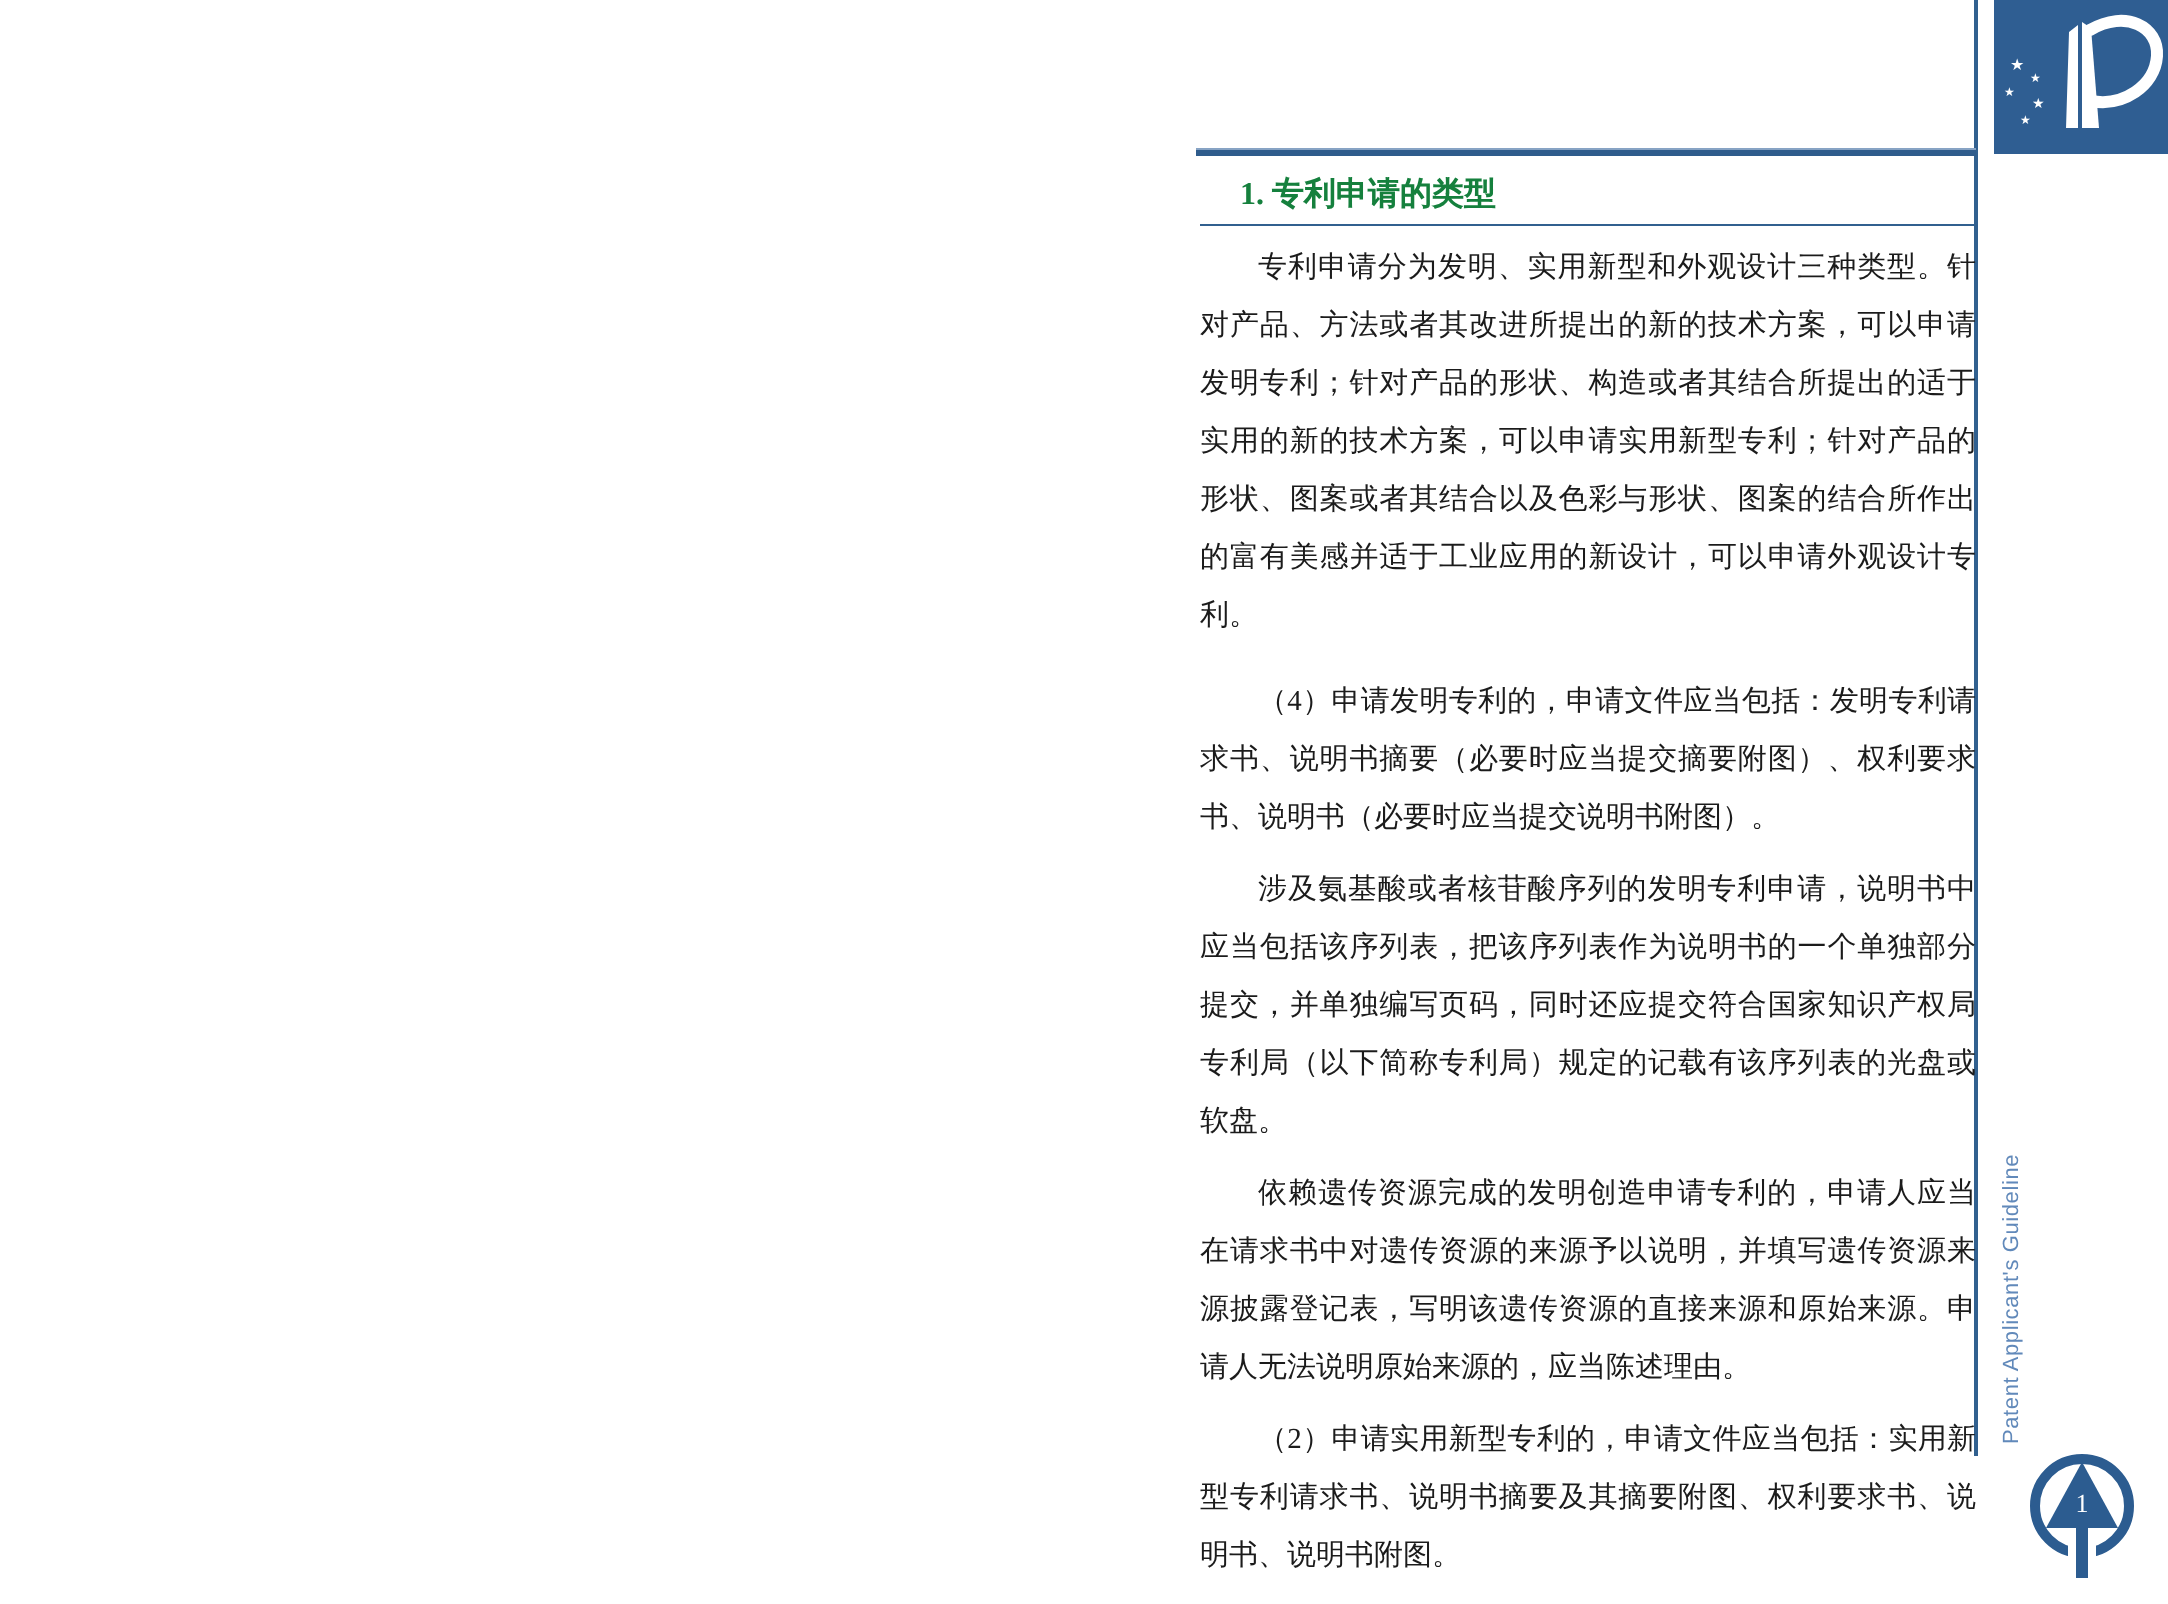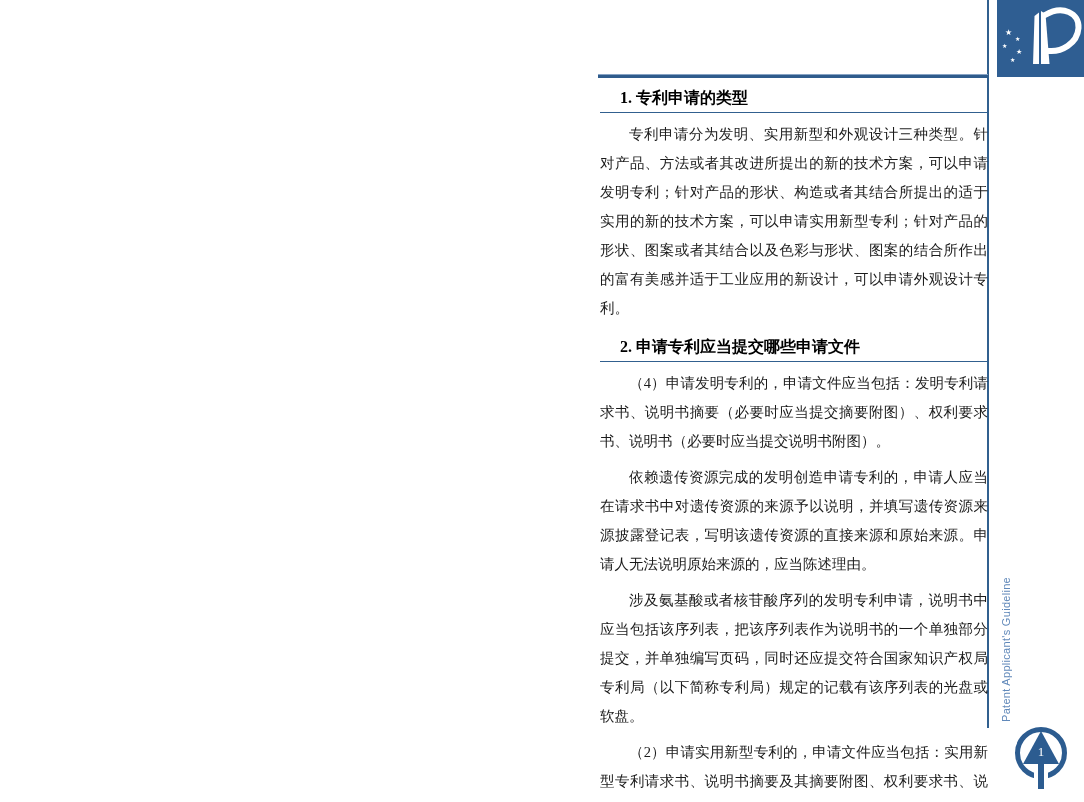--- a/index.html
+++ b/index.html
@@ -22,21 +22,21 @@
   .emblem{
     position:absolute;left:997px;top:0;width:87px;height:77px;
   }
   
   .content{
     position:absolute;left:600px;top:88px;width:388px;
     font-size:14.5px;line-height:29px;color:#1b1b1b;
     text-align:justify;
   }
   .section-heading{
-    color:#000000;font-weight:bold;font-size:16px;line-height:20px;
+    color:#15803d;font-weight:bold;font-size:16px;line-height:20px;
     padding:0 0 4px 20px;border-bottom:1px solid #31608f;
   }
   .section + .section{margin-top:14px;}
   .content p{margin:7px 0 0 0;text-indent:2em;}
   
   .side-label{
     position:absolute;left:1000px;top:722px;
     transform:rotate(-90deg);transform-origin:0 0;
     white-space:nowrap;
     font-family:"Liberation Sans","DejaVu Sans",sans-serif;
@@ -69,24 +69,23 @@
   </svg>
 </div>
 
 <div class="content">
   <div class="section">
     <div class="section-heading">1. 专利申请的类型</div>
     <p>专利申请分为发明、实用新型和外观设计三种类型。针对产品、方法或者其改进所提出的新的技术方案，可以申请发明专利；针对产品的形状、构造或者其结合所提出的适于实用的新的技术方案，可以申请实用新型专利；针对产品的形状、图案或者其结合以及色彩与形状、图案的结合所作出的富有美感并适于工业应用的新设计，可以申请外观设计专利。</p>
   </div>
 
   <div class="section">
-    <div class="section-heading">2. 申请专利应当提交哪些申请文件</div>
     <p>（4）申请发明专利的，申请文件应当包括：发明专利请求书、说明书摘要（必要时应当提交摘要附图）、权利要求书、说明书（必要时应当提交说明书附图）。</p>
+    <p>涉及氨基酸或者核苷酸序列的发明专利申请，说明书中应当包括该序列表，把该序列表作为说明书的一个单独部分提交，并单独编写页码，同时还应提交符合国家知识产权局专利局（以下简称专利局）规定的记载有该序列表的光盘或软盘。</p>
     <p>依赖遗传资源完成的发明创造申请专利的，申请人应当在请求书中对遗传资源的来源予以说明，并填写遗传资源来源披露登记表，写明该遗传资源的直接来源和原始来源。申请人无法说明原始来源的，应当陈述理由。</p>
-    <p>涉及氨基酸或者核苷酸序列的发明专利申请，说明书中应当包括该序列表，把该序列表作为说明书的一个单独部分提交，并单独编写页码，同时还应提交符合国家知识产权局专利局（以下简称专利局）规定的记载有该序列表的光盘或软盘。</p>
     <p>（2）申请实用新型专利的，申请文件应当包括：实用新型专利请求书、说明书摘要及其摘要附图、权利要求书、说明书、说明书附图。</p>
 
   </div>
 </div>
 
 <div class="side-label">Patent Applicant's Guideline</div>
 
 <div class="footer-logo">
   <svg width="56" height="64" viewBox="0 0 56 64" xmlns="http://www.w3.org/2000/svg">
     <circle cx="27" cy="27" r="23.5" fill="none" stroke="#2c5c90" stroke-width="5"></circle>

